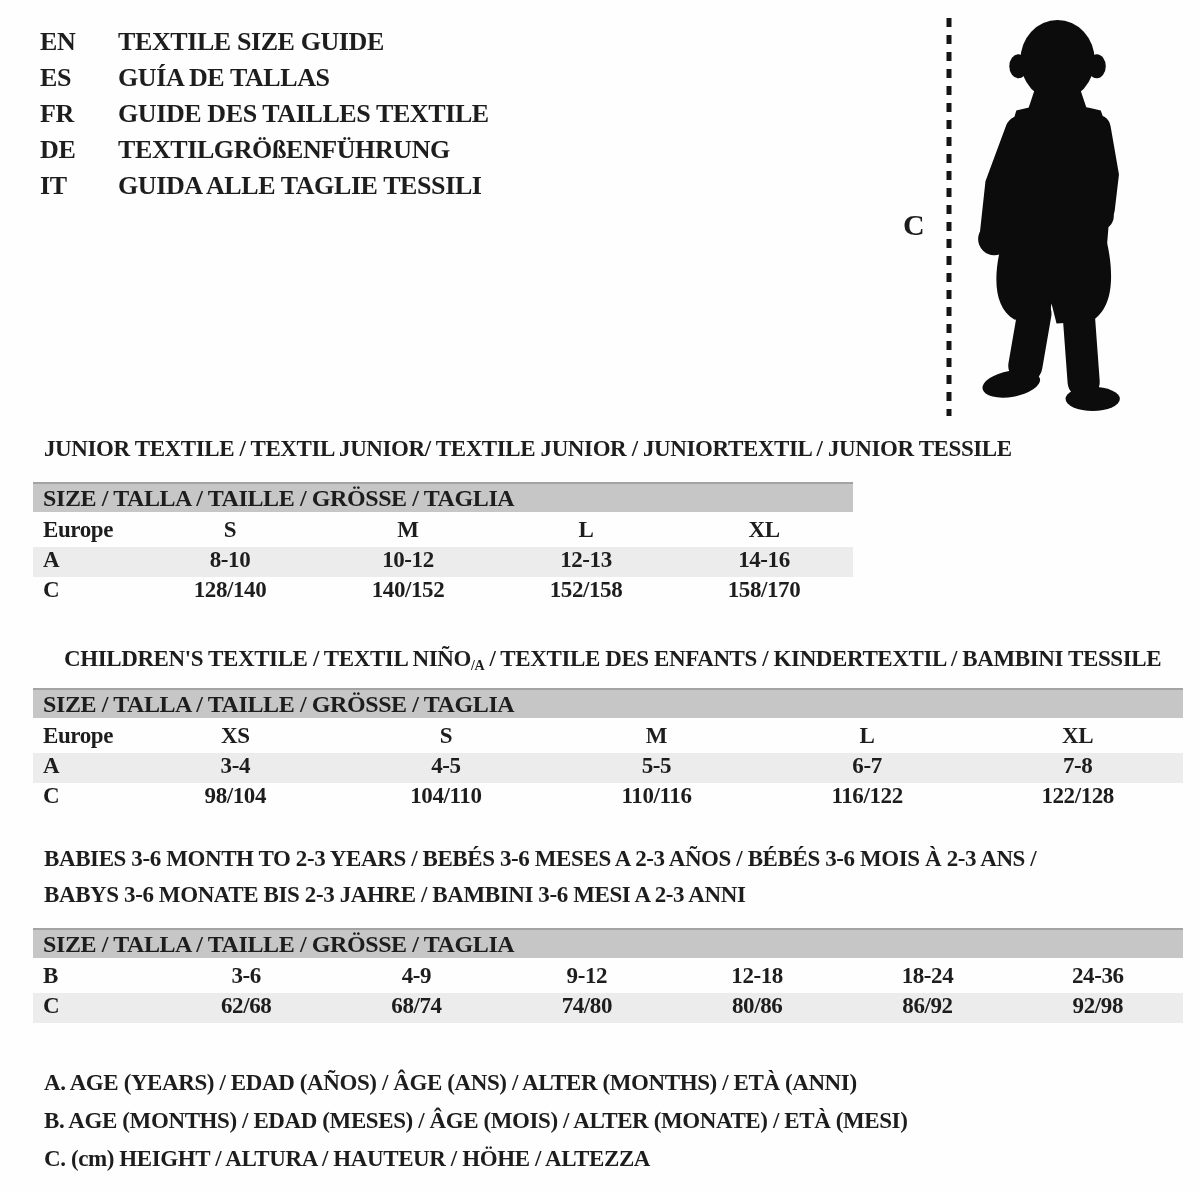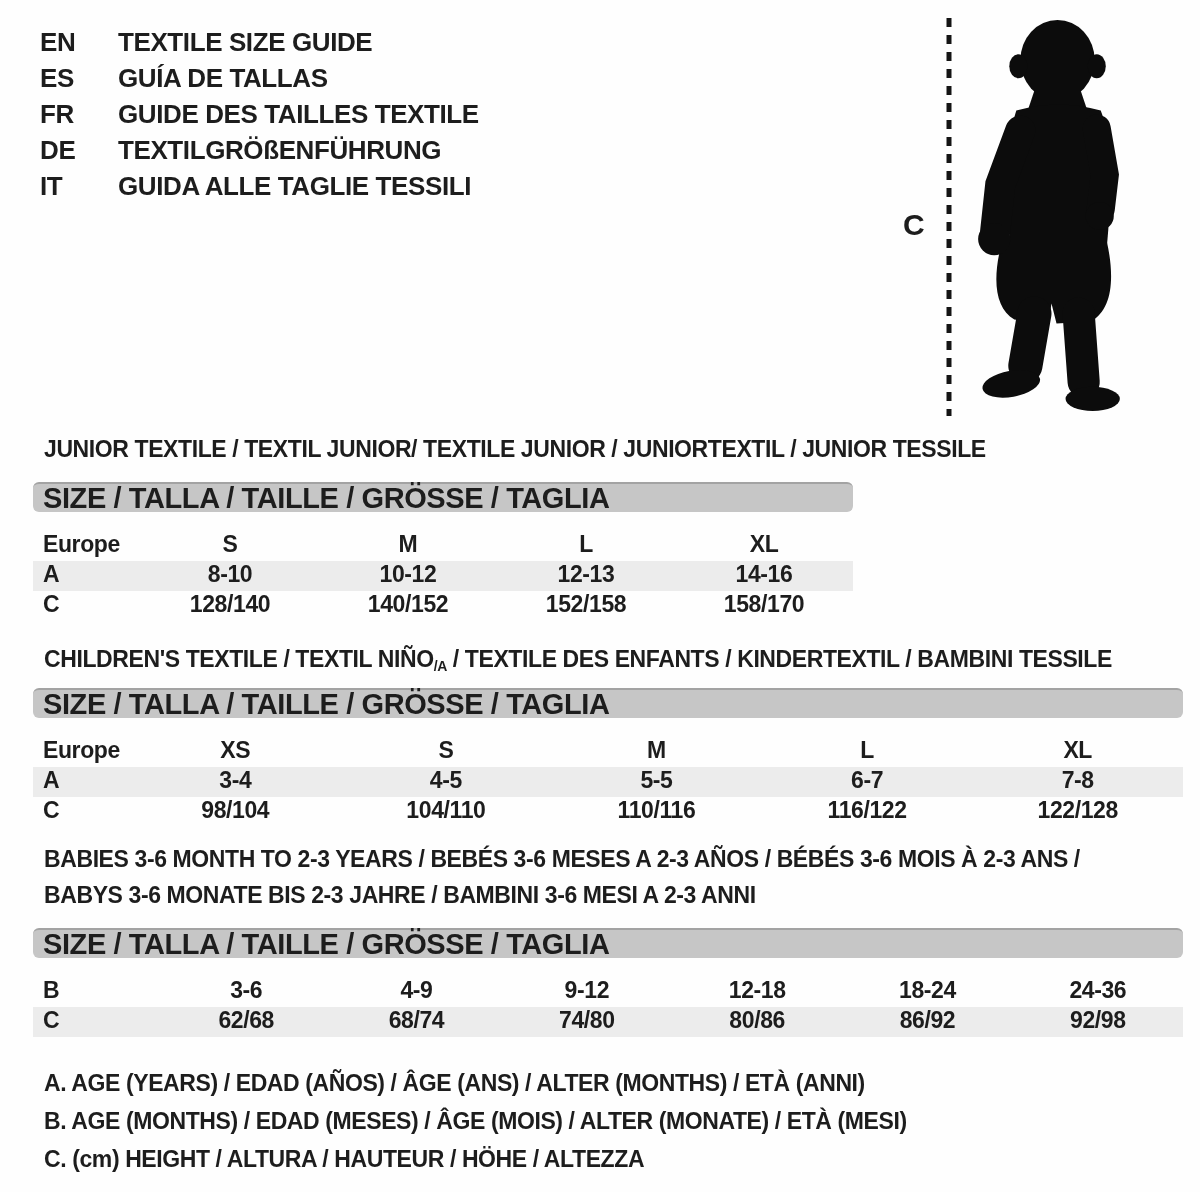--- a/index.html
+++ b/index.html
@@ -1,44 +1,44 @@
 <!DOCTYPE html>
 <html><head>
 <meta charset="utf-8">
 <style>
   html,body{margin:0;padding:0;background:#ffffff;}
   .page{
     position:relative;width:1200px;height:1192px;background:#fefefe;overflow:hidden;
-    font-family:Liberation Sans, sans-serif;font-weight:700;color:#1d1d1d;
+    font-family:Liberation Serif, serif;font-weight:700;color:#1d1d1d;
     letter-spacing:-0.4px;
   }
   
   .lang-list{position:absolute;left:40px;top:24px;}
   .lang-row{display:flex;height:36px;align-items:center;font-size:26px;}
   .lang-code{width:78px;}
   .lang-label{white-space:nowrap;}
   
   .dash-line{position:absolute;left:944px;top:16px;}
   .measure-c{position:absolute;left:903px;top:208px;font-size:30px;}
   .toddler{position:absolute;left:963px;top:14px;}
   
   .section-title{position:absolute;left:44px;font-size:23px;white-space:nowrap;}
   .t-junior{top:436px;text-align:right;}
-  .t-children{top:646px;}
+  .t-children{top:646px;margin-left:20px;}
   .t-babies1{top:846px;}
   .t-babies2{top:882px;}
   .sub-a{font-size:14px;vertical-align:-4px;}
   
   .table{position:absolute;left:33px;}
   .junior{top:482px;width:820px;}
   .children{top:688px;width:1150px;}
   .babies{top:928px;width:1150px;}
   .size-bar{
     height:28px;background:#c6c6c6;border-top:2px solid #a3a3a3;
-    display:flex;align-items:center;padding-left:10px;font-size:29px;margin-bottom:19px;border-radius:6px;
+    display:flex;align-items:center;padding-left:10px;font-size:24px;margin-bottom:5px;
   }
   .row{display:flex;height:30px;align-items:flex-start;font-size:23px;}
   .row.shade{background:#ececec;}
   .lbl{padding-left:10px;box-sizing:border-box;}
   .junior .lbl{width:108px;}
   .children .lbl{width:97px;}
   .babies .lbl{width:128px;}
   .c{flex:1;text-align:center;}
   
   .legend{position:absolute;left:44px;top:1064px;}

